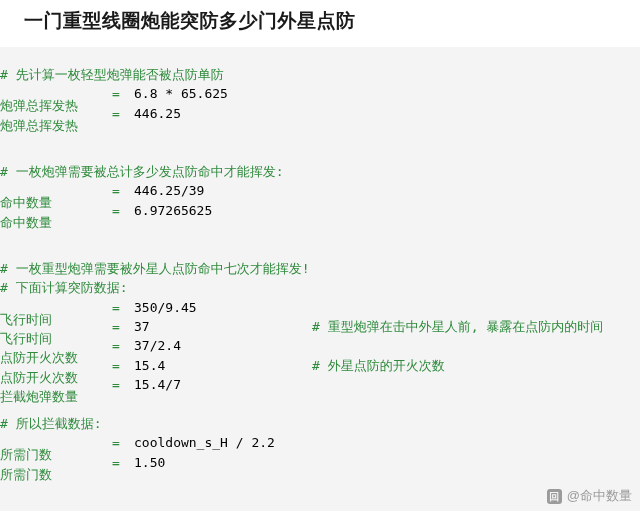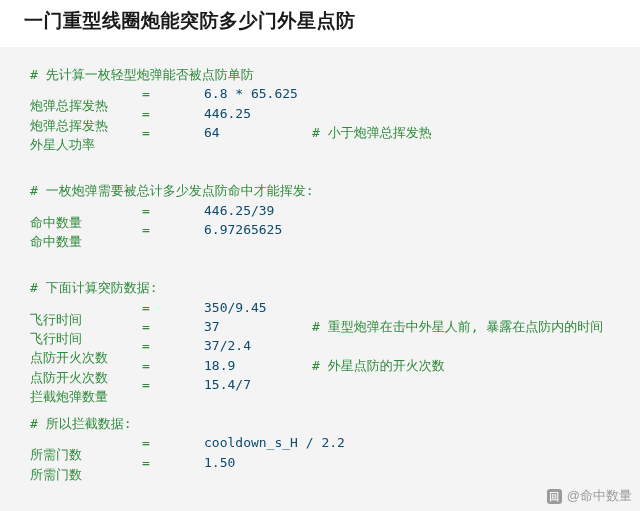--- a/index.html
+++ b/index.html
@@ -35,34 +35,33 @@
     padding: 18px 0 0 0;
     overflow: hidden;
   }
   .line {
     height: 19.4px;
     line-height: 19.4px;
     font-family: "DejaVu Sans Mono", monospace;
     font-size: 13px;
     white-space: pre;
     color: #2f8a3c;
-    padding-left: 30px;
     position: relative;
   }
   .line.blank {
     height: 19.4px;
   }
   .cell {
     display: inline-block;
     vertical-align: top;
     white-space: pre;
   }
   .c-label   { width: 112px; color: #2f8a3c; margin-top: 12px; }
   .c-eq      { width: 22px;  color: #2f8a3c; }
-  .c-val     { color: #0c4a6e; margin-left: 40px; }
+  .c-val     { color: #000000; }
   .comment   { color: #2f8a3c; }
   .c-cmt-col { position: absolute; left: 312px; top: 0; color: #2f8a3c; white-space: pre; }
   .watermark {
     position: absolute;
     right: 8px;
     bottom: 6px;
     display: flex;
     align-items: center;
     gap: 5px;
     font-family: "Liberation Sans", sans-serif;
@@ -84,33 +83,33 @@
 </head>
 <body>
 
 <div class="title">一门重型线圈炮能突防多少门外星点防</div>
 
 <div class="code-panel">
   <div id="code-lines">
       <div class="line"><span class="comment"># 先计算一枚轻型炮弹能否被点防单防</span></div>
       <div class="line"><span class="cell c-label">炮弹总挥发热</span><span class="cell c-eq">=</span><span class="cell c-val">6.8 * 65.625</span></div>
       <div class="line"><span class="cell c-label">炮弹总挥发热</span><span class="cell c-eq">=</span><span class="cell c-val">446.25</span></div>
-      <div class="line"><span class="cell c-label">外星人功率</span><span class="cell c-eq">=</span><span class="cell c-val">64</span><span class="c-cmt-col"># 小于炮弹总挥发热</span></div>
       <div class="line blank"></div>
       <div class="line blank"></div>
       <div class="line"><span class="comment"># 一枚炮弹需要被总计多少发点防命中才能挥发:</span></div>
       <div class="line"><span class="cell c-label">命中数量</span><span class="cell c-eq">=</span><span class="cell c-val">446.25/39</span></div>
       <div class="line"><span class="cell c-label">命中数量</span><span class="cell c-eq">=</span><span class="cell c-val">6.97265625</span></div>
       <div class="line blank"></div>
       <div class="line blank"></div>
+      <div class="line"><span class="comment"># 一枚重型炮弹需要被外星人点防命中七次才能挥发!</span></div>
       <div class="line"><span class="comment"># 下面计算突防数据:</span></div>
       <div class="line"><span class="cell c-label">飞行时间</span><span class="cell c-eq">=</span><span class="cell c-val">350/9.45</span></div>
       <div class="line"><span class="cell c-label">飞行时间</span><span class="cell c-eq">=</span><span class="cell c-val">37</span><span class="c-cmt-col"># 重型炮弹在击中外星人前, 暴露在点防内的时间</span></div>
       <div class="line"><span class="cell c-label">点防开火次数</span><span class="cell c-eq">=</span><span class="cell c-val">37/2.4</span></div>
-      <div class="line"><span class="cell c-label">点防开火次数</span><span class="cell c-eq">=</span><span class="cell c-val">18.9</span><span class="c-cmt-col"># 外星点防的开火次数</span></div>
+      <div class="line"><span class="cell c-label">点防开火次数</span><span class="cell c-eq">=</span><span class="cell c-val">15.4</span><span class="c-cmt-col"># 外星点防的开火次数</span></div>
       <div class="line"><span class="cell c-label">拦截炮弹数量</span><span class="cell c-eq">=</span><span class="cell c-val">15.4/7</span></div>
       <div class="line blank"></div>
       <div class="line"><span class="comment"># 所以拦截数据:</span></div>
       <div class="line"><span class="cell c-label">所需门数</span><span class="cell c-eq">=</span><span class="cell c-val">cooldown_s_H / 2.2</span></div>
       <div class="line"><span class="cell c-label">所需门数</span><span class="cell c-eq">=</span><span class="cell c-val">1.50</span></div>
     </div>
 </div>
 
 <div class="watermark">
   <span class="wm-badge">回</span>

